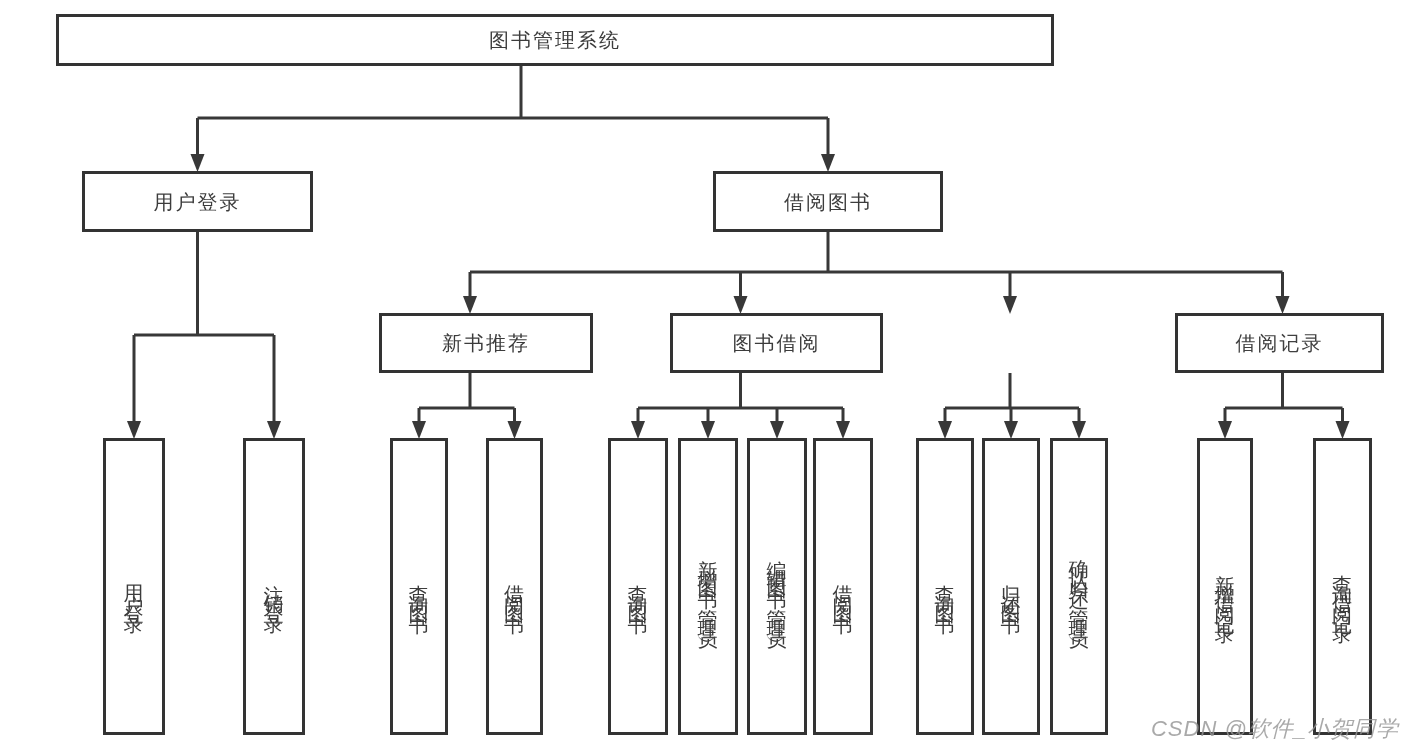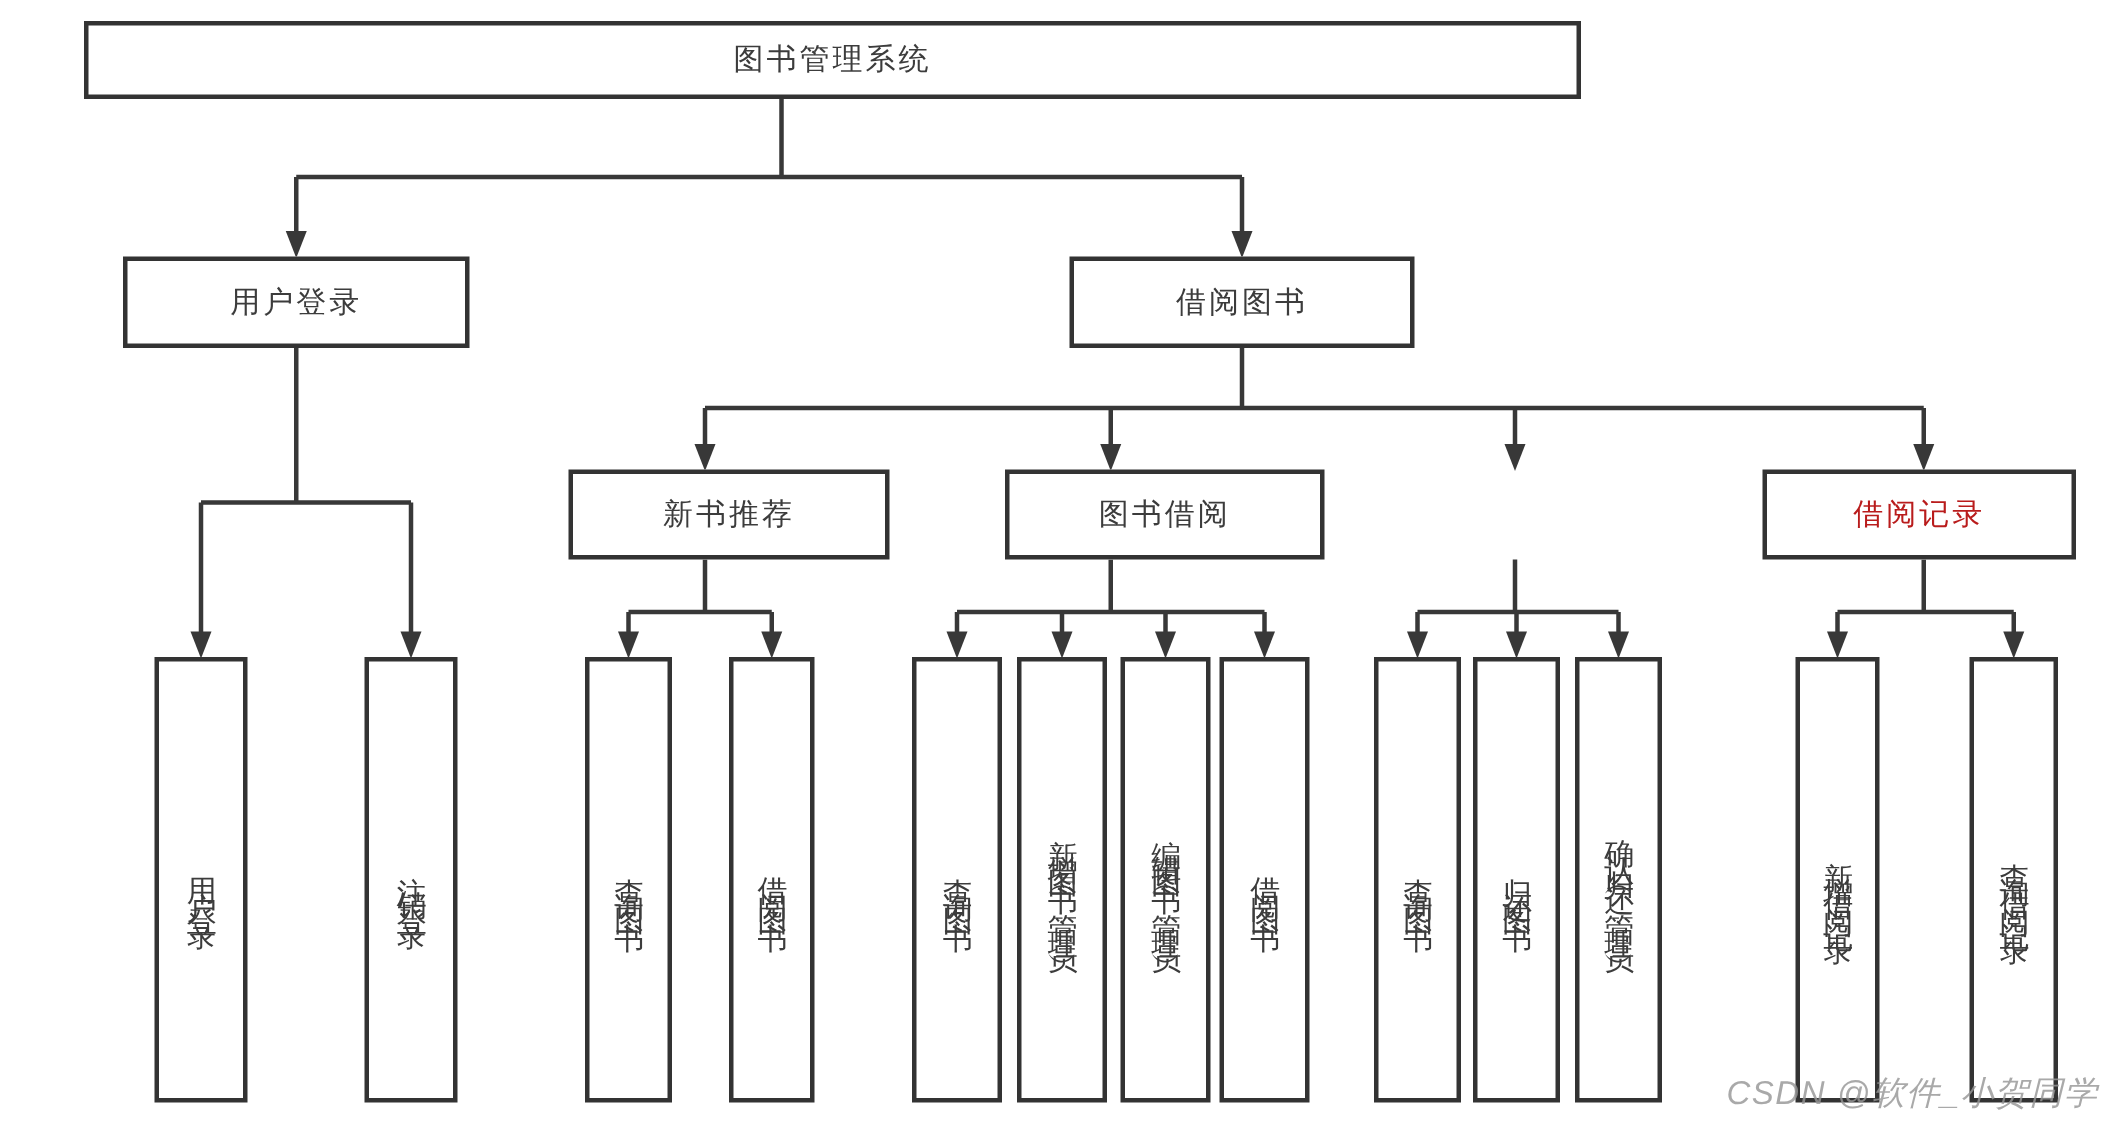--- a/index.html
+++ b/index.html
@@ -80,21 +80,21 @@
       <polygon points="1218,421 1232,421 1225,439" fill="#383838"></polygon>
       <polygon points="1335.5,421 1349.5,421 1342.5,439" fill="#383838"></polygon>
     </svg>
 
   <div class="nodes-layer">
       <div class="node h" style="left: 22px; top: 14px; width: 998px; height: 52px; border-color: rgb(51, 51, 51); color: rgb(60, 60, 60); margin-left: 34px;">图书管理系统</div>
       <div class="node h" style="left: 82px; top: 171px; width: 231px; height: 61px; border-color: rgb(51, 51, 51); color: rgb(60, 60, 60);">用户登录</div>
       <div class="node h" style="left: 713px; top: 171px; width: 230px; height: 61px; border-color: rgb(51, 51, 51); color: rgb(60, 60, 60);">借阅图书</div>
       <div class="node h" style="left: 363px; top: 313px; width: 214px; height: 60px; border-color: rgb(51, 51, 51); color: rgb(60, 60, 60); margin-left: 16px;">新书推荐</div>
       <div class="node h" style="left: 634px; top: 313px; width: 213px; height: 60px; border-color: rgb(51, 51, 51); color: rgb(60, 60, 60); margin-left: 36px;">图书借阅</div>
-      <div class="node h" style="left: 1175px; top: 313px; width: 209px; height: 60px; border-color: rgb(51, 51, 51); color: #b91c1c;">借阅记录</div>
+      <div class="node h" style="left: 1175px; top: 313px; width: 209px; height: 60px; border-color: rgb(51, 51, 51); color: #404040;">借阅记录</div>
       <div class="node v" style="left: 103px; top: 438px; width: 62px; height: 297px; border-color: rgb(51, 51, 51); color: rgb(60, 60, 60);">用户登录</div>
       <div class="node v" style="left: 243px; top: 438px; width: 62px; height: 297px; border-color: rgb(51, 51, 51); color: rgb(60, 60, 60);">注销登录</div>
       <div class="node v" style="left: 390px; top: 438px; width: 58px; height: 297px; border-color: rgb(51, 51, 51); color: rgb(60, 60, 60);">查询图书</div>
       <div class="node v" style="left: 486px; top: 438px; width: 57px; height: 297px; border-color: rgb(51, 51, 51); color: rgb(60, 60, 60);">借阅图书</div>
       <div class="node v" style="left: 608px; top: 438px; width: 60px; height: 297px; border-color: rgb(51, 51, 51); color: rgb(60, 60, 60);">查询图书</div>
       <div class="node v" style="left: 678px; top: 438px; width: 60px; height: 297px; border-color: rgb(51, 51, 51); color: rgb(60, 60, 60);">新增图书（管理员）</div>
       <div class="node v" style="left: 747px; top: 438px; width: 60px; height: 297px; border-color: rgb(51, 51, 51); color: rgb(60, 60, 60);">编辑图书（管理员）</div>
       <div class="node v" style="left: 813px; top: 438px; width: 60px; height: 297px; border-color: rgb(51, 51, 51); color: rgb(60, 60, 60);">借阅图书</div>
       <div class="node v" style="left: 916px; top: 438px; width: 58px; height: 297px; border-color: rgb(51, 51, 51); color: rgb(60, 60, 60);">查询图书</div>
       <div class="node v" style="left: 982px; top: 438px; width: 58px; height: 297px; border-color: rgb(51, 51, 51); color: rgb(60, 60, 60);">归还图书</div>

